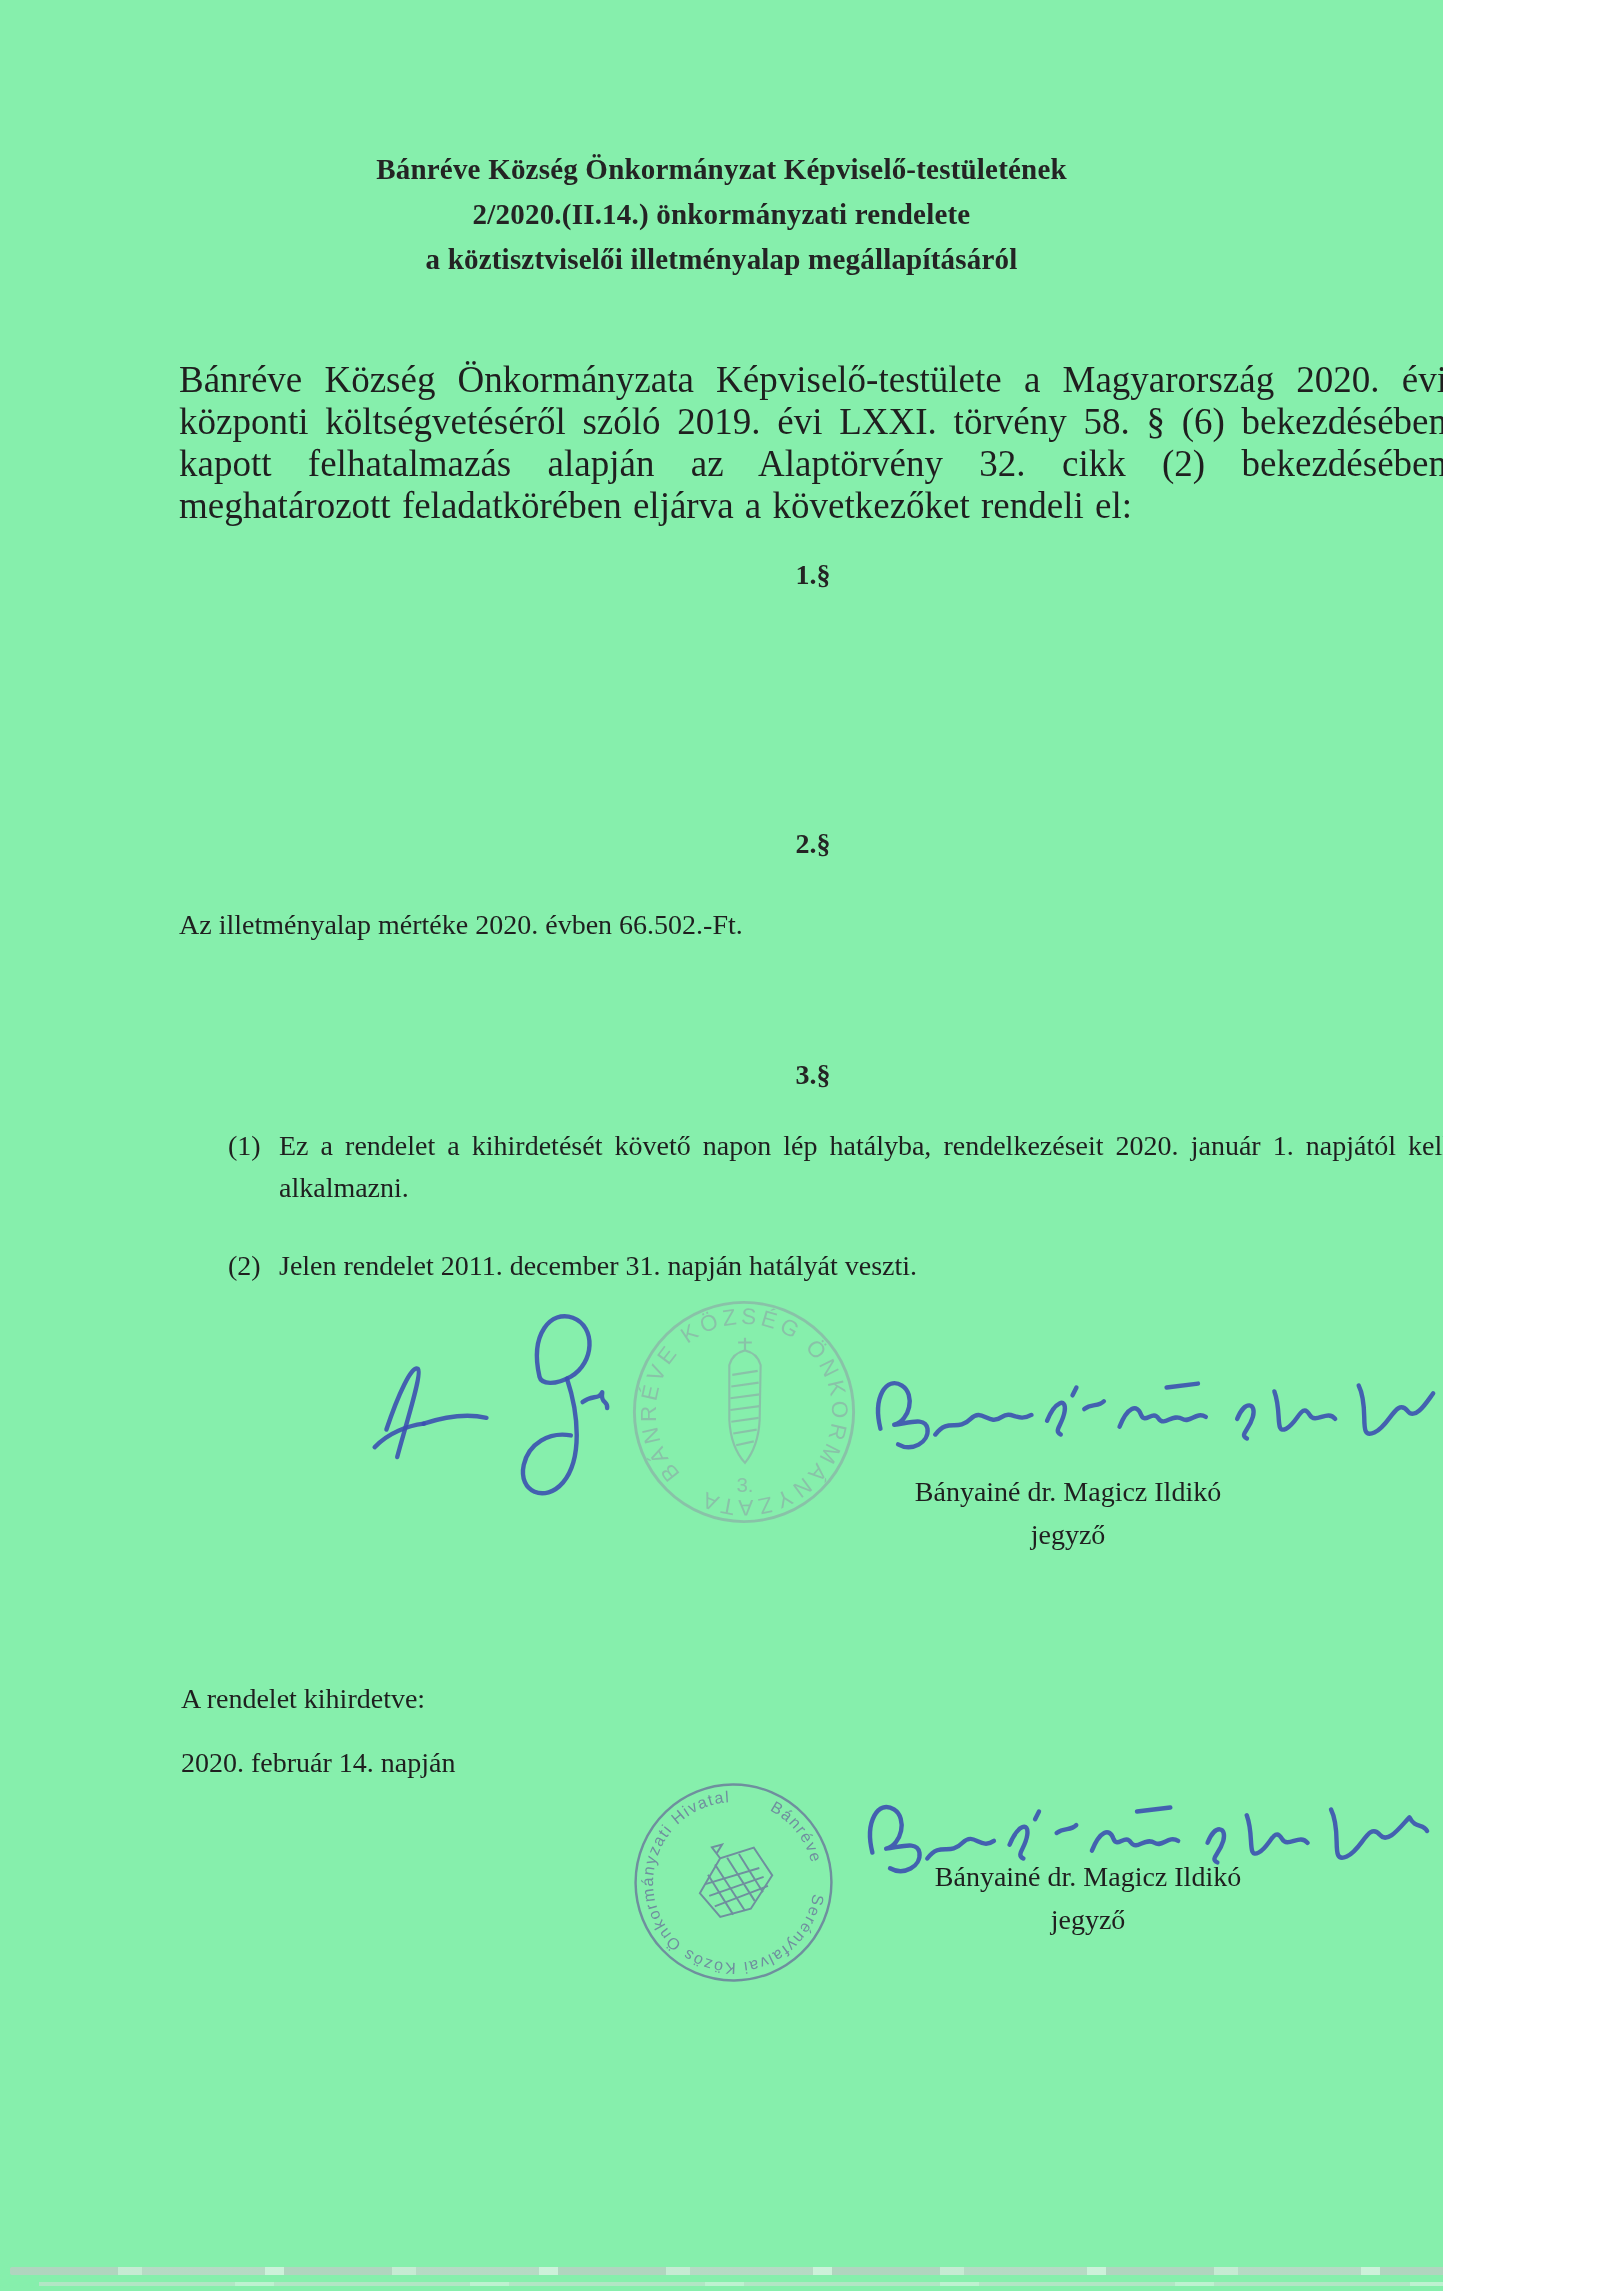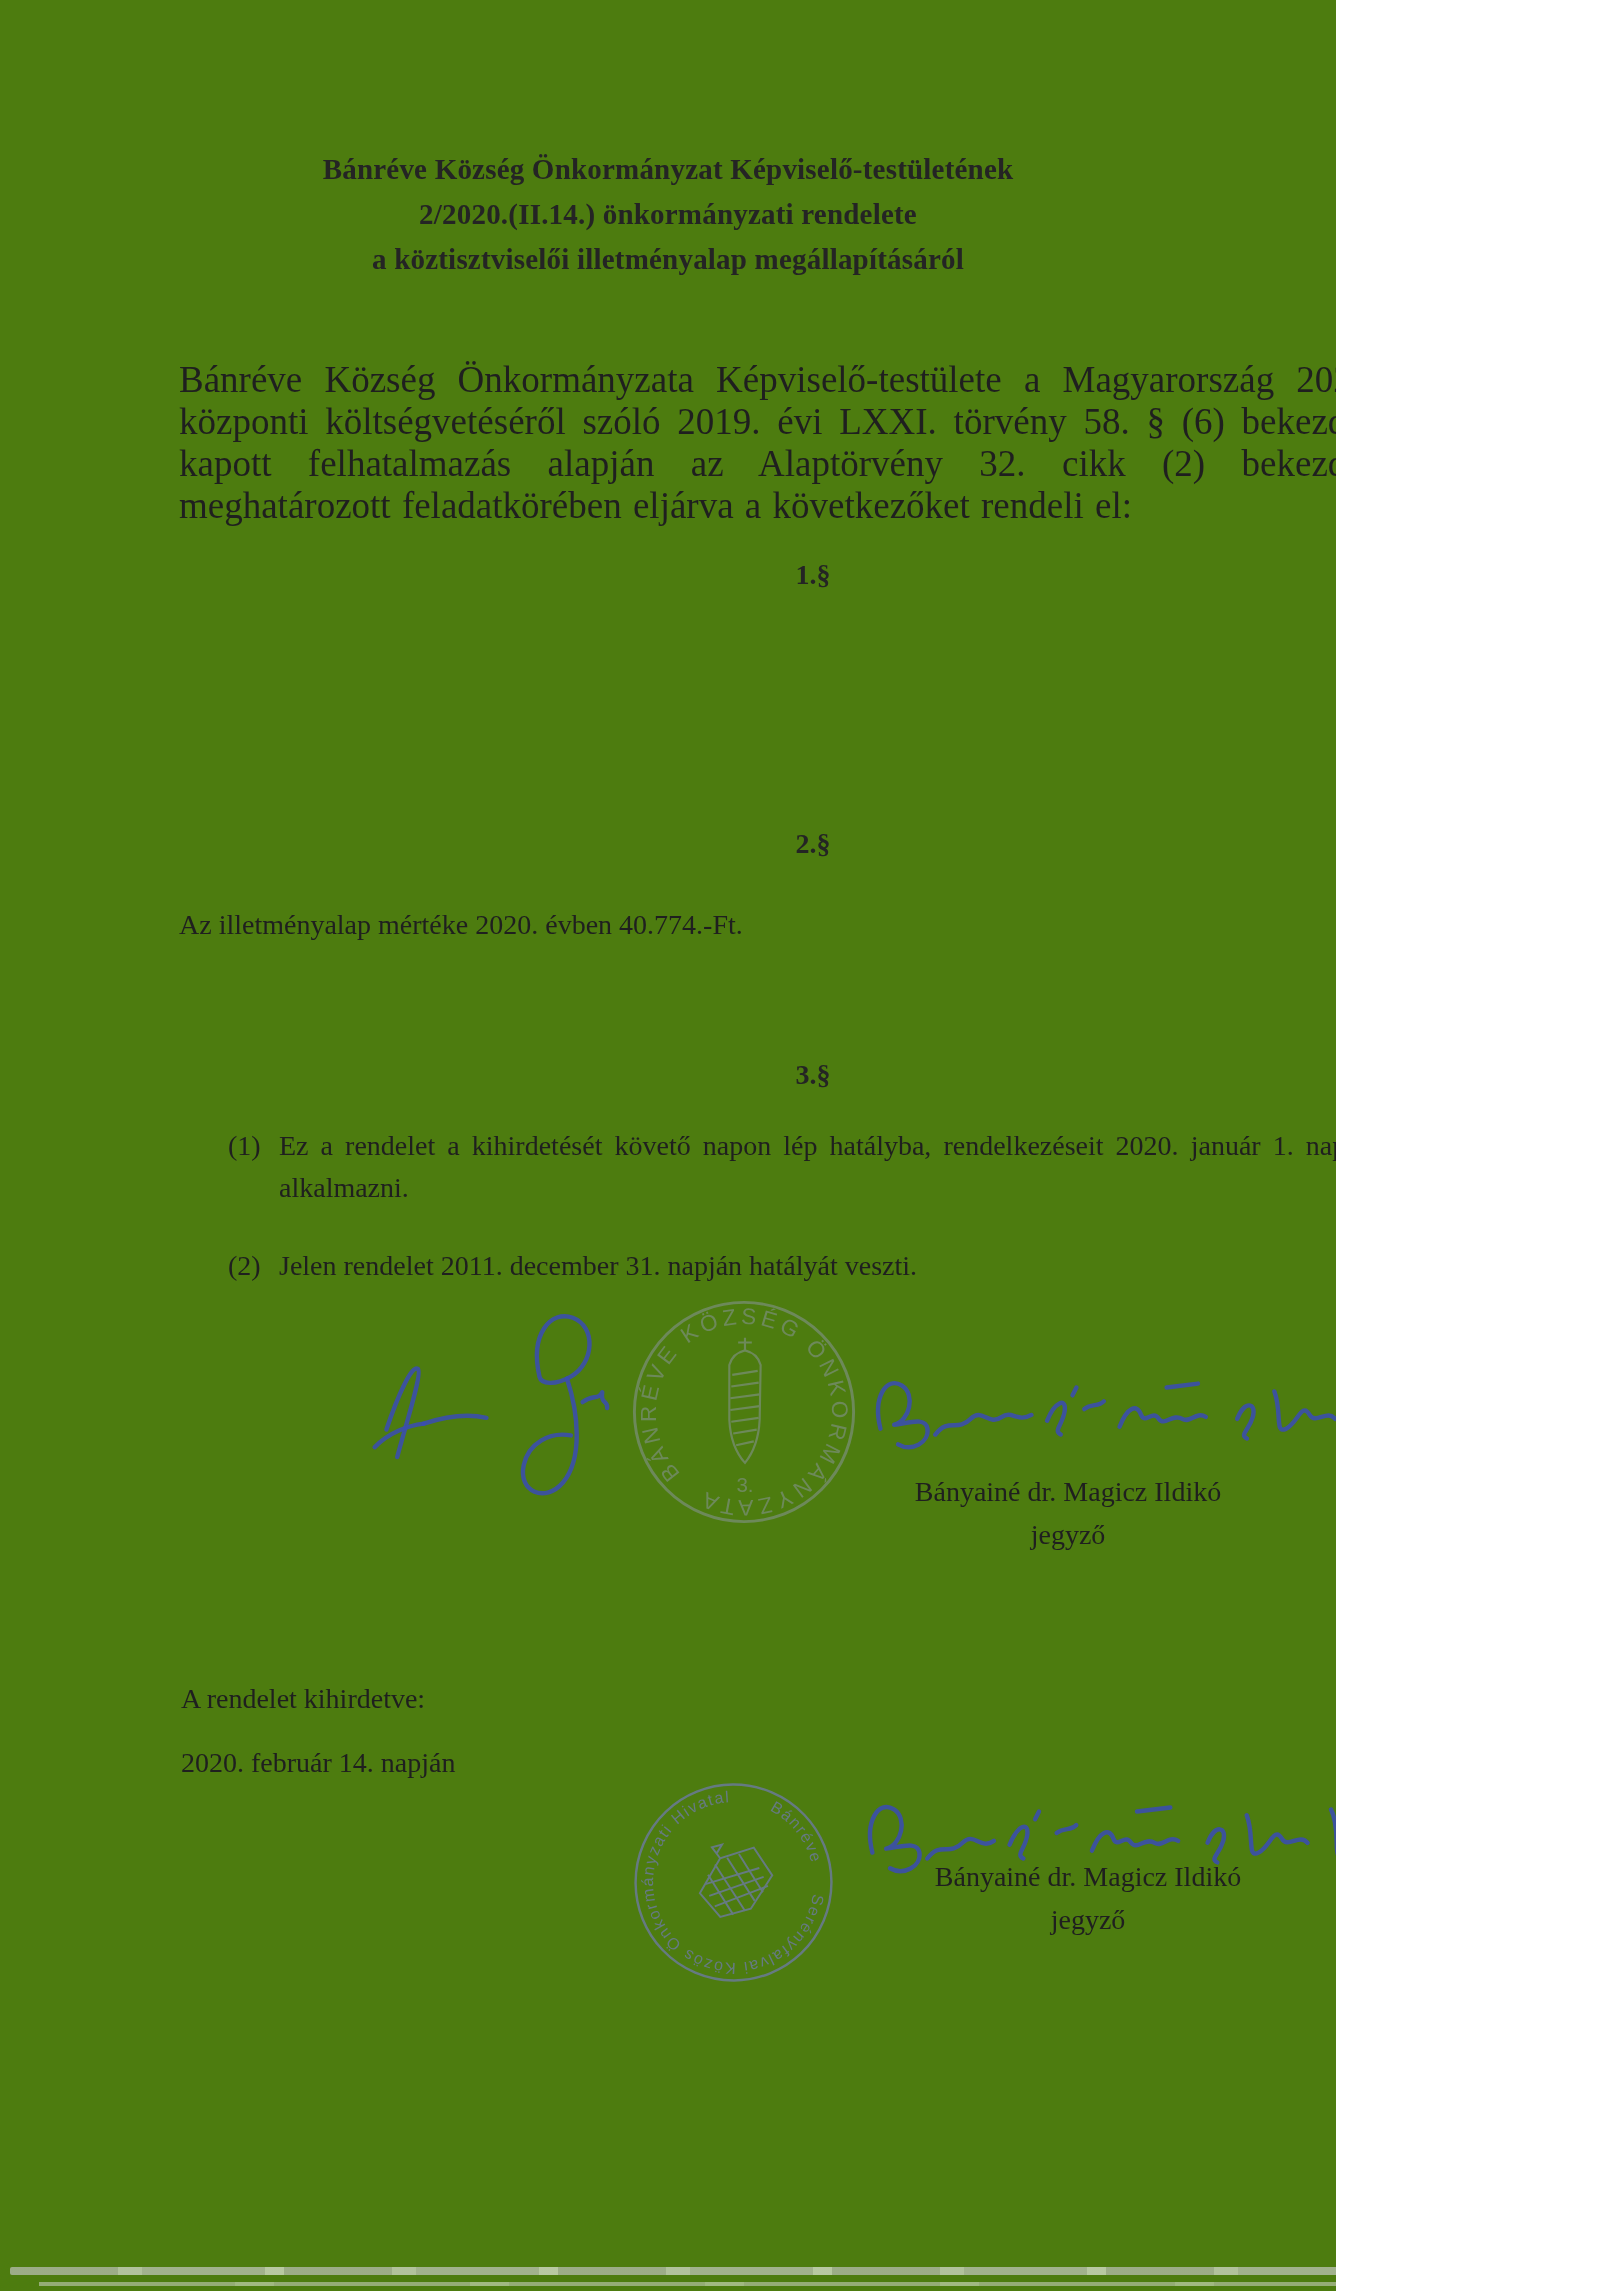--- a/index.html
+++ b/index.html
@@ -1,20 +1,20 @@
 <!DOCTYPE html>
 <html lang="hu"><head>
 <meta charset="utf-8">
 <style>
   html,body{margin:0;padding:0;background:#ffffff;}
   .page{
     position:relative;
-    width:1336px;
+    width:1443px;
     height:2292px;
-    background:#4d7c0f;
+    background:#86efac;
     font-family:"Liberation Serif", serif;
     color:#1f1f1f;
     overflow:hidden;
   }
   .title-block{
     position:absolute; top:147px; left:0; width:100%;
     text-align:center; font-weight:700; font-size:29px; line-height:45px;
     color:#242424; letter-spacing:0.2px;
   }
   .para{
@@ -70,21 +70,21 @@
     <div>Bánréve Község Önkormányzat Képviselő-testületének</div>
     <div>2/2020.(II.14.) önkormányzati rendelete</div>
     <div>a köztisztviselői illetményalap megállapításáról</div>
   </div>
 
   <div class="para" style="top:359px;">Bánréve Község Önkormányzata Képviselő-testülete a Magyarország 2020. évi központi költségvetéséről szóló 2019. évi LXXI. törvény 58. § (6) bekezdésében kapott felhatalmazás alapján az Alaptörvény 32. cikk (2) bekezdésében meghatározott feladatkörében eljárva a következőket rendeli el:</div>
 
   <div class="sec-head" style="top:559px;">1.§</div>
 
   <div class="sec-head" style="top:828px;">2.§</div>
-  <div class="plain-line" style="left:179px; top:904px;">Az illetményalap mértéke 2020. évben 40.774.-Ft.</div>
+  <div class="plain-line" style="left:179px; top:904px;">Az illetményalap mértéke 2020. évben 66.502.-Ft.</div>
 
   <div class="sec-head" style="top:1059px;">3.§</div>
 
   <div class="list-item" style="top:1125px;">
     <span class="num">(1)</span>
     <span class="txt">Ez a rendelet a kihirdetését követő napon lép hatályba, rendelkezéseit 2020. január 1. napjától kell alkalmazni.</span>
   </div>
   <div class="list-item" style="top:1245px;">
     <span class="num">(2)</span>
     <span class="txt">Jelen rendelet 2011. december 31. napján hatályát veszti.</span>

